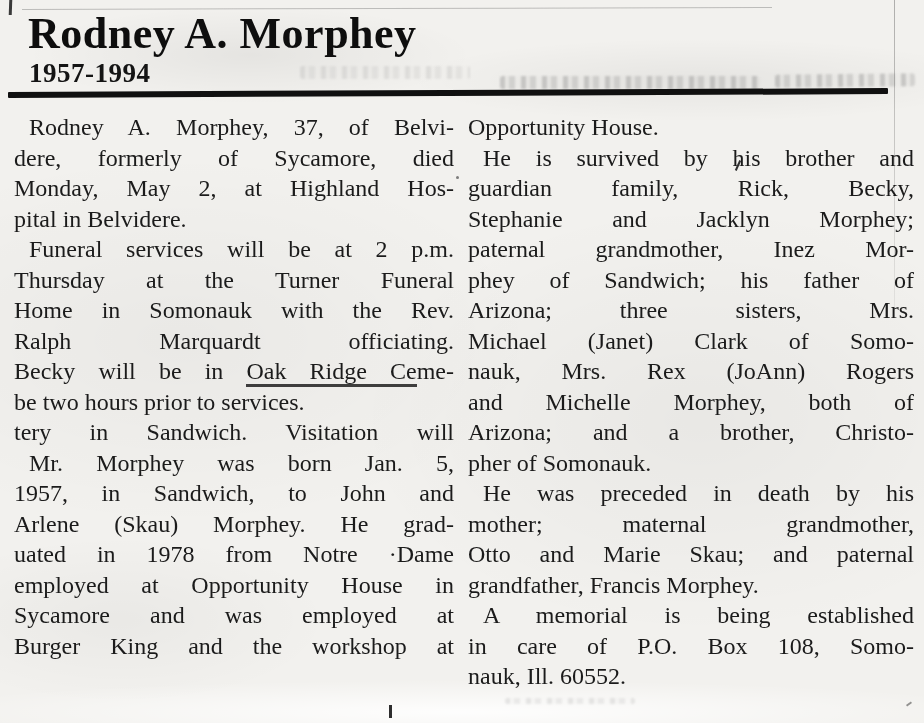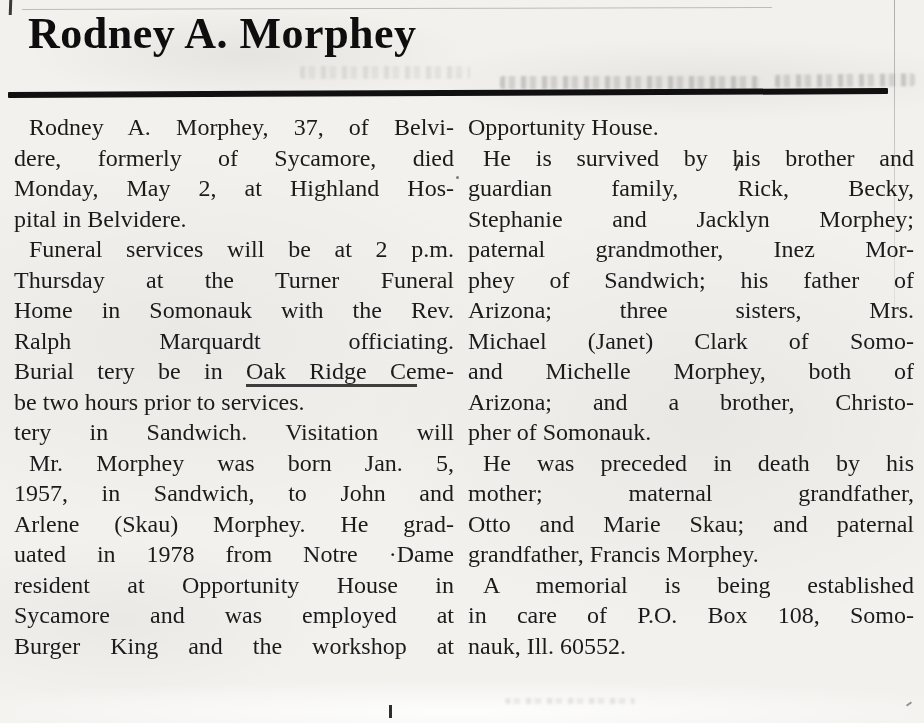--- a/index.html
+++ b/index.html
@@ -93,63 +93,65 @@
   .speck.corner-br{left:906px;top:703px;width:6px;height:2px;transform:rotate(-35deg);opacity:.5;}
 </style>
 </head>
 <body>
 
 <div class="page">
 
   <div class="top-faint-line"></div>
 
   <h1 class="headline">Rodney A. Morphey</h1>
+  <div class="years">1957-1994</div>
 
   <div class="smudge s1"></div>
   <div class="smudge s2"></div>
   <div class="smudge s3"></div>
   <div class="smudge s4"></div>
 
   <div class="header-rule"></div>
 
   <div class="cols">
     <div class="col left" id="col-0">
         <div class="tline indent">Rodney A. Morphey, 37, of Belvi-</div>
         <div class="tline">dere, formerly of Sycamore, died</div>
         <div class="tline">Monday, May 2, at Highland Hos-</div>
         <div class="tline end">pital in Belvidere.</div>
         <div class="tline indent">Funeral services will be at 2 p.m.</div>
         <div class="tline">Thursday at the Turner Funeral</div>
         <div class="tline">Home in Somonauk with the Rev.</div>
         <div class="tline">Ralph Marquardt officiating.</div>
-        <div class="tline"><span>Burial tery be in </span><span class="hand-underline">Oak Ridge Ce</span><span>me-</span></div>
+        <div class="tline"><span>Becky will be in </span><span class="hand-underline">Oak Ridge Ce</span><span>me-</span></div>
         <div class="tline end">be two hours prior to services.</div>
         <div class="tline">tery in Sandwich. Visitation will</div>
         <div class="tline indent">Mr. Morphey was born Jan. 5,</div>
         <div class="tline">1957, in Sandwich, to John and</div>
         <div class="tline">Arlene (Skau) Morphey. He grad-</div>
         <div class="tline">uated in 1978 from Notre ·Dame</div>
-        <div class="tline">resident at Opportunity House in</div>
+        <div class="tline">employed at Opportunity House in</div>
         <div class="tline">Sycamore and was employed at</div>
         <div class="tline">Burger King and the workshop at</div>
       </div>
     <div class="col right" id="col-1">
         <div class="tline end">Opportunity House.</div>
         <div class="tline indent">He is survived by his brother and</div>
         <div class="tline">guardian family, Rick, Becky,</div>
         <div class="tline">Stephanie and Jacklyn Morphey;</div>
         <div class="tline">paternal grandmother, Inez Mor-</div>
         <div class="tline">phey of Sandwich; his father of</div>
         <div class="tline">Arizona; three sisters, Mrs.</div>
         <div class="tline">Michael (Janet) Clark of Somo-</div>
+        <div class="tline">nauk, Mrs. Rex (JoAnn) Rogers</div>
         <div class="tline">and Michelle Morphey, both of</div>
         <div class="tline">Arizona; and a brother, Christo-</div>
         <div class="tline end">pher of Somonauk.</div>
         <div class="tline indent">He was preceded in death by his</div>
-        <div class="tline">mother; maternal grandfather,</div>
+        <div class="tline">mother; maternal grandmother,</div>
         <div class="tline">Otto and Marie Skau; and paternal</div>
         <div class="tline end">grandfather, Francis Morphey.</div>
         <div class="tline indent">A memorial is being established</div>
         <div class="tline">in care of P.O. Box 108, Somo-</div>
         <div class="tline end">nauk, Ill. 60552.</div>
       </div>
   </div>
 
   <div class="tick top-left"></div>
   <div class="tick bottom-center"></div>

